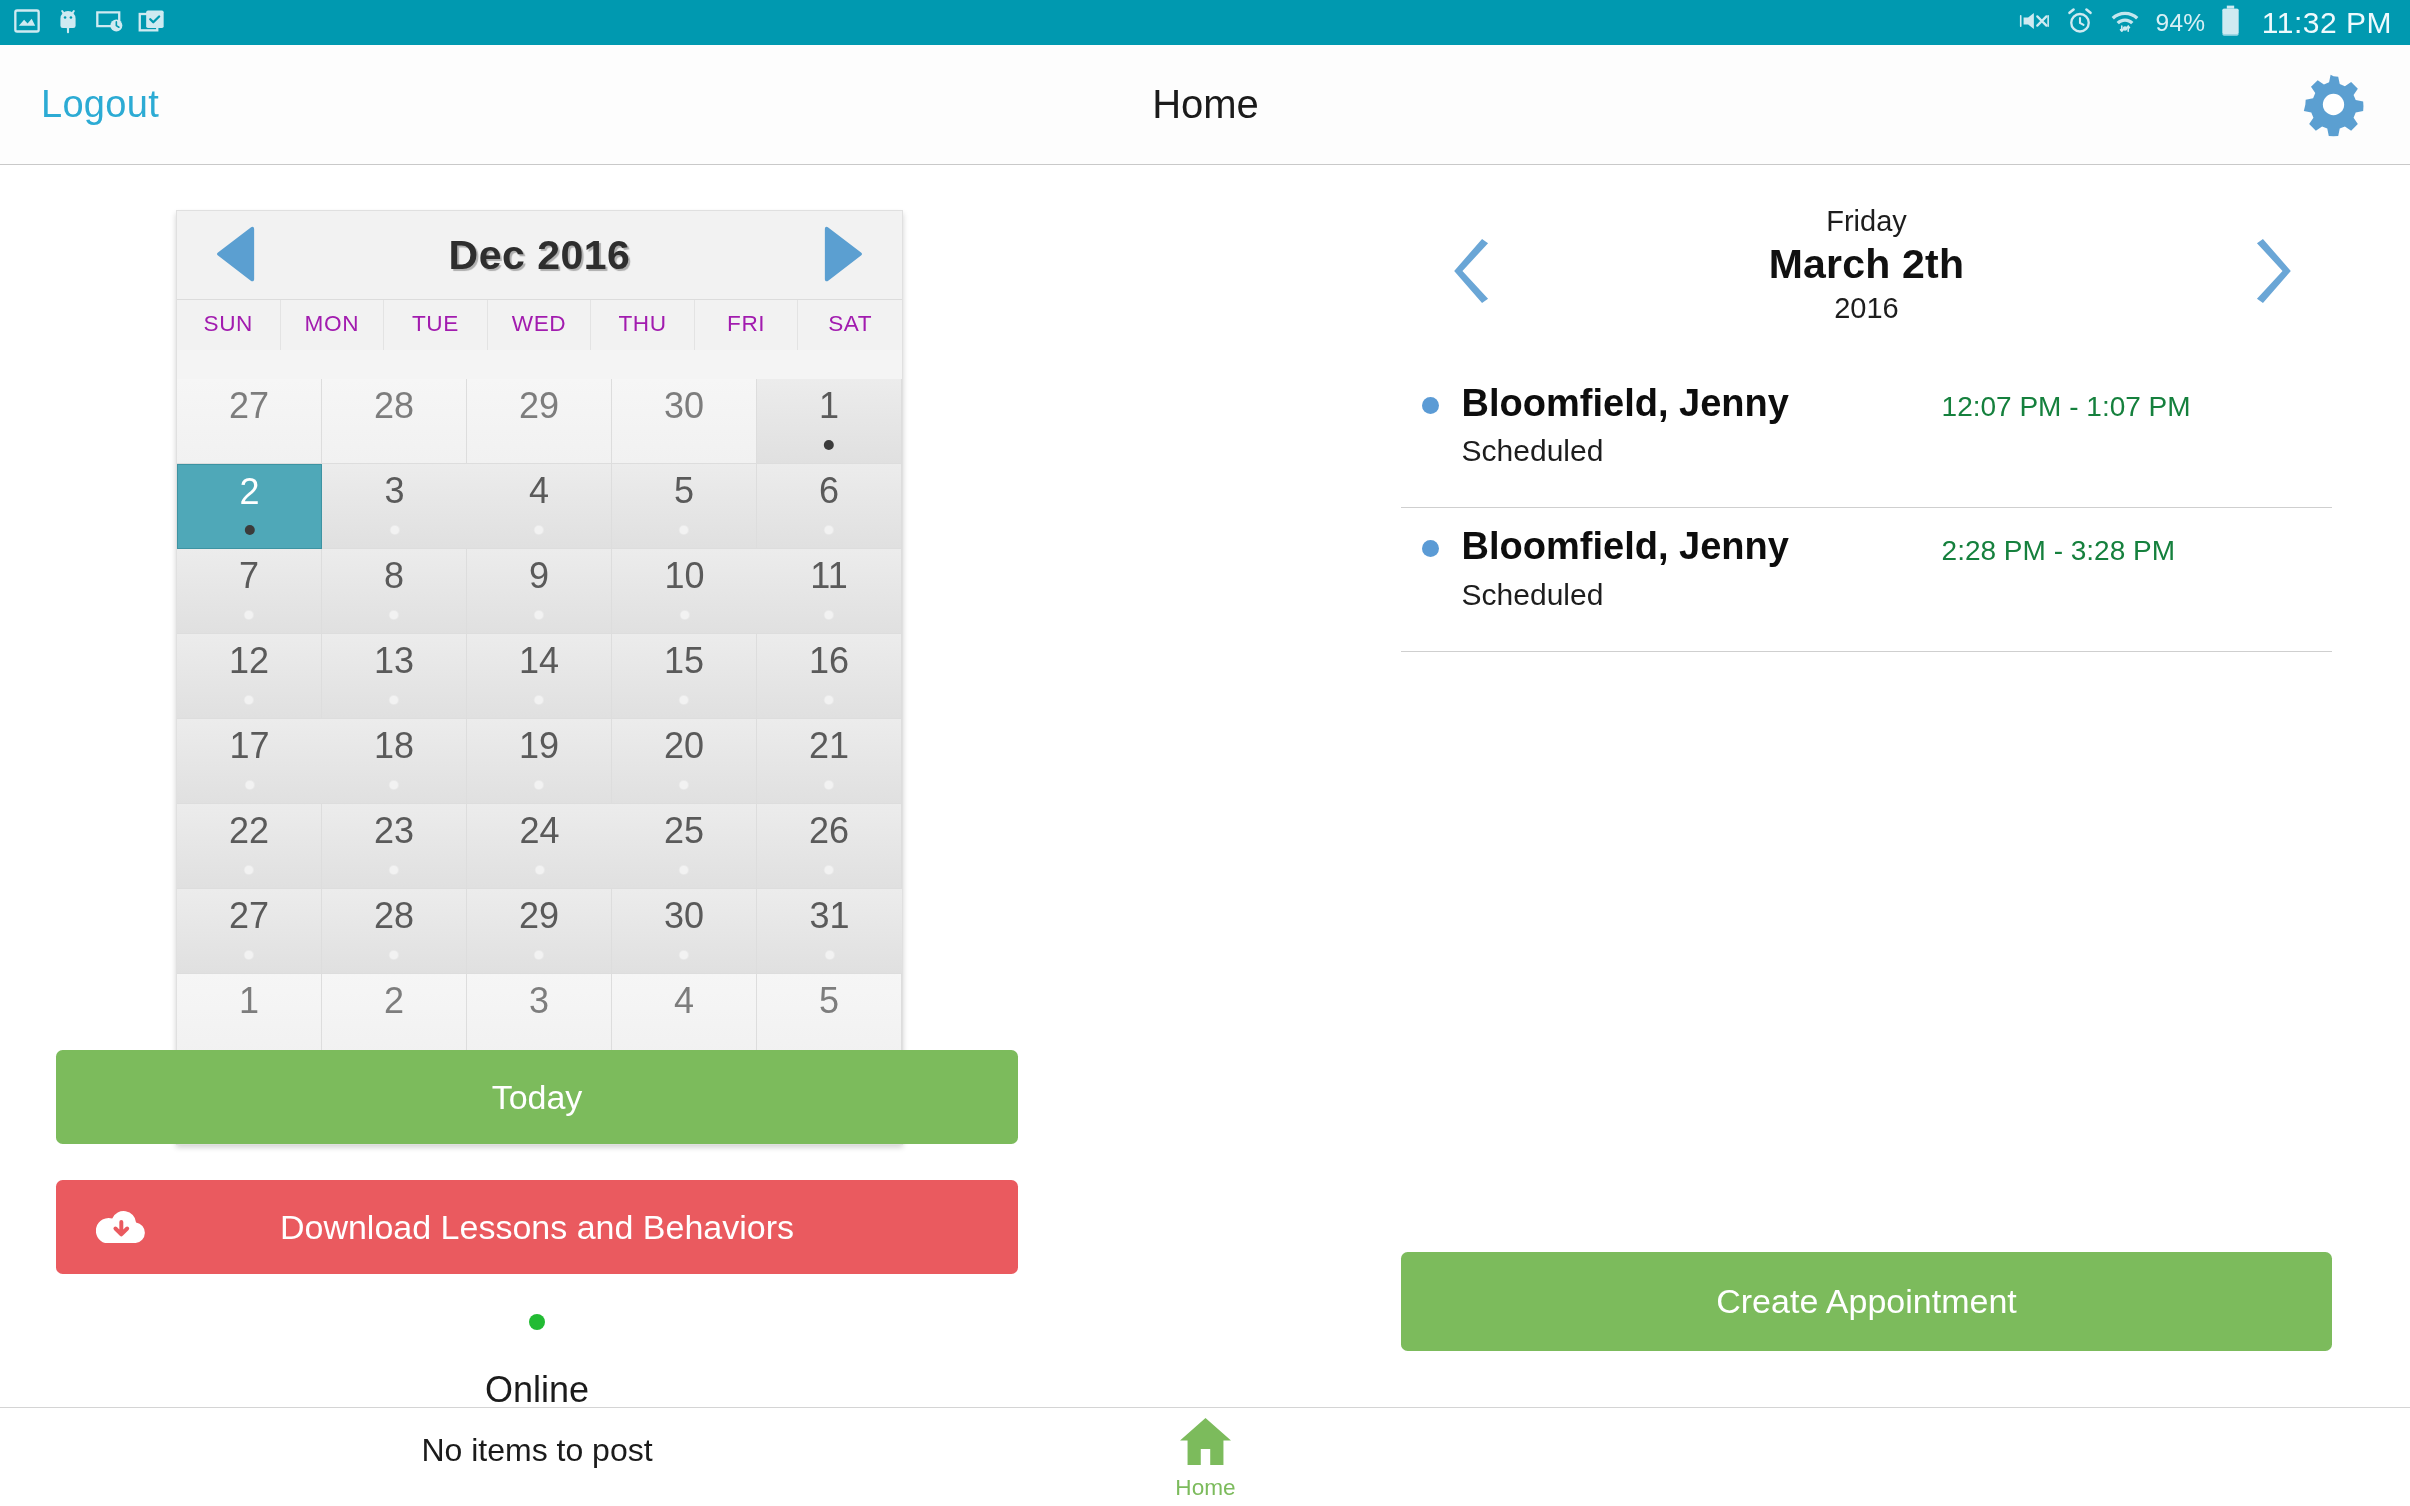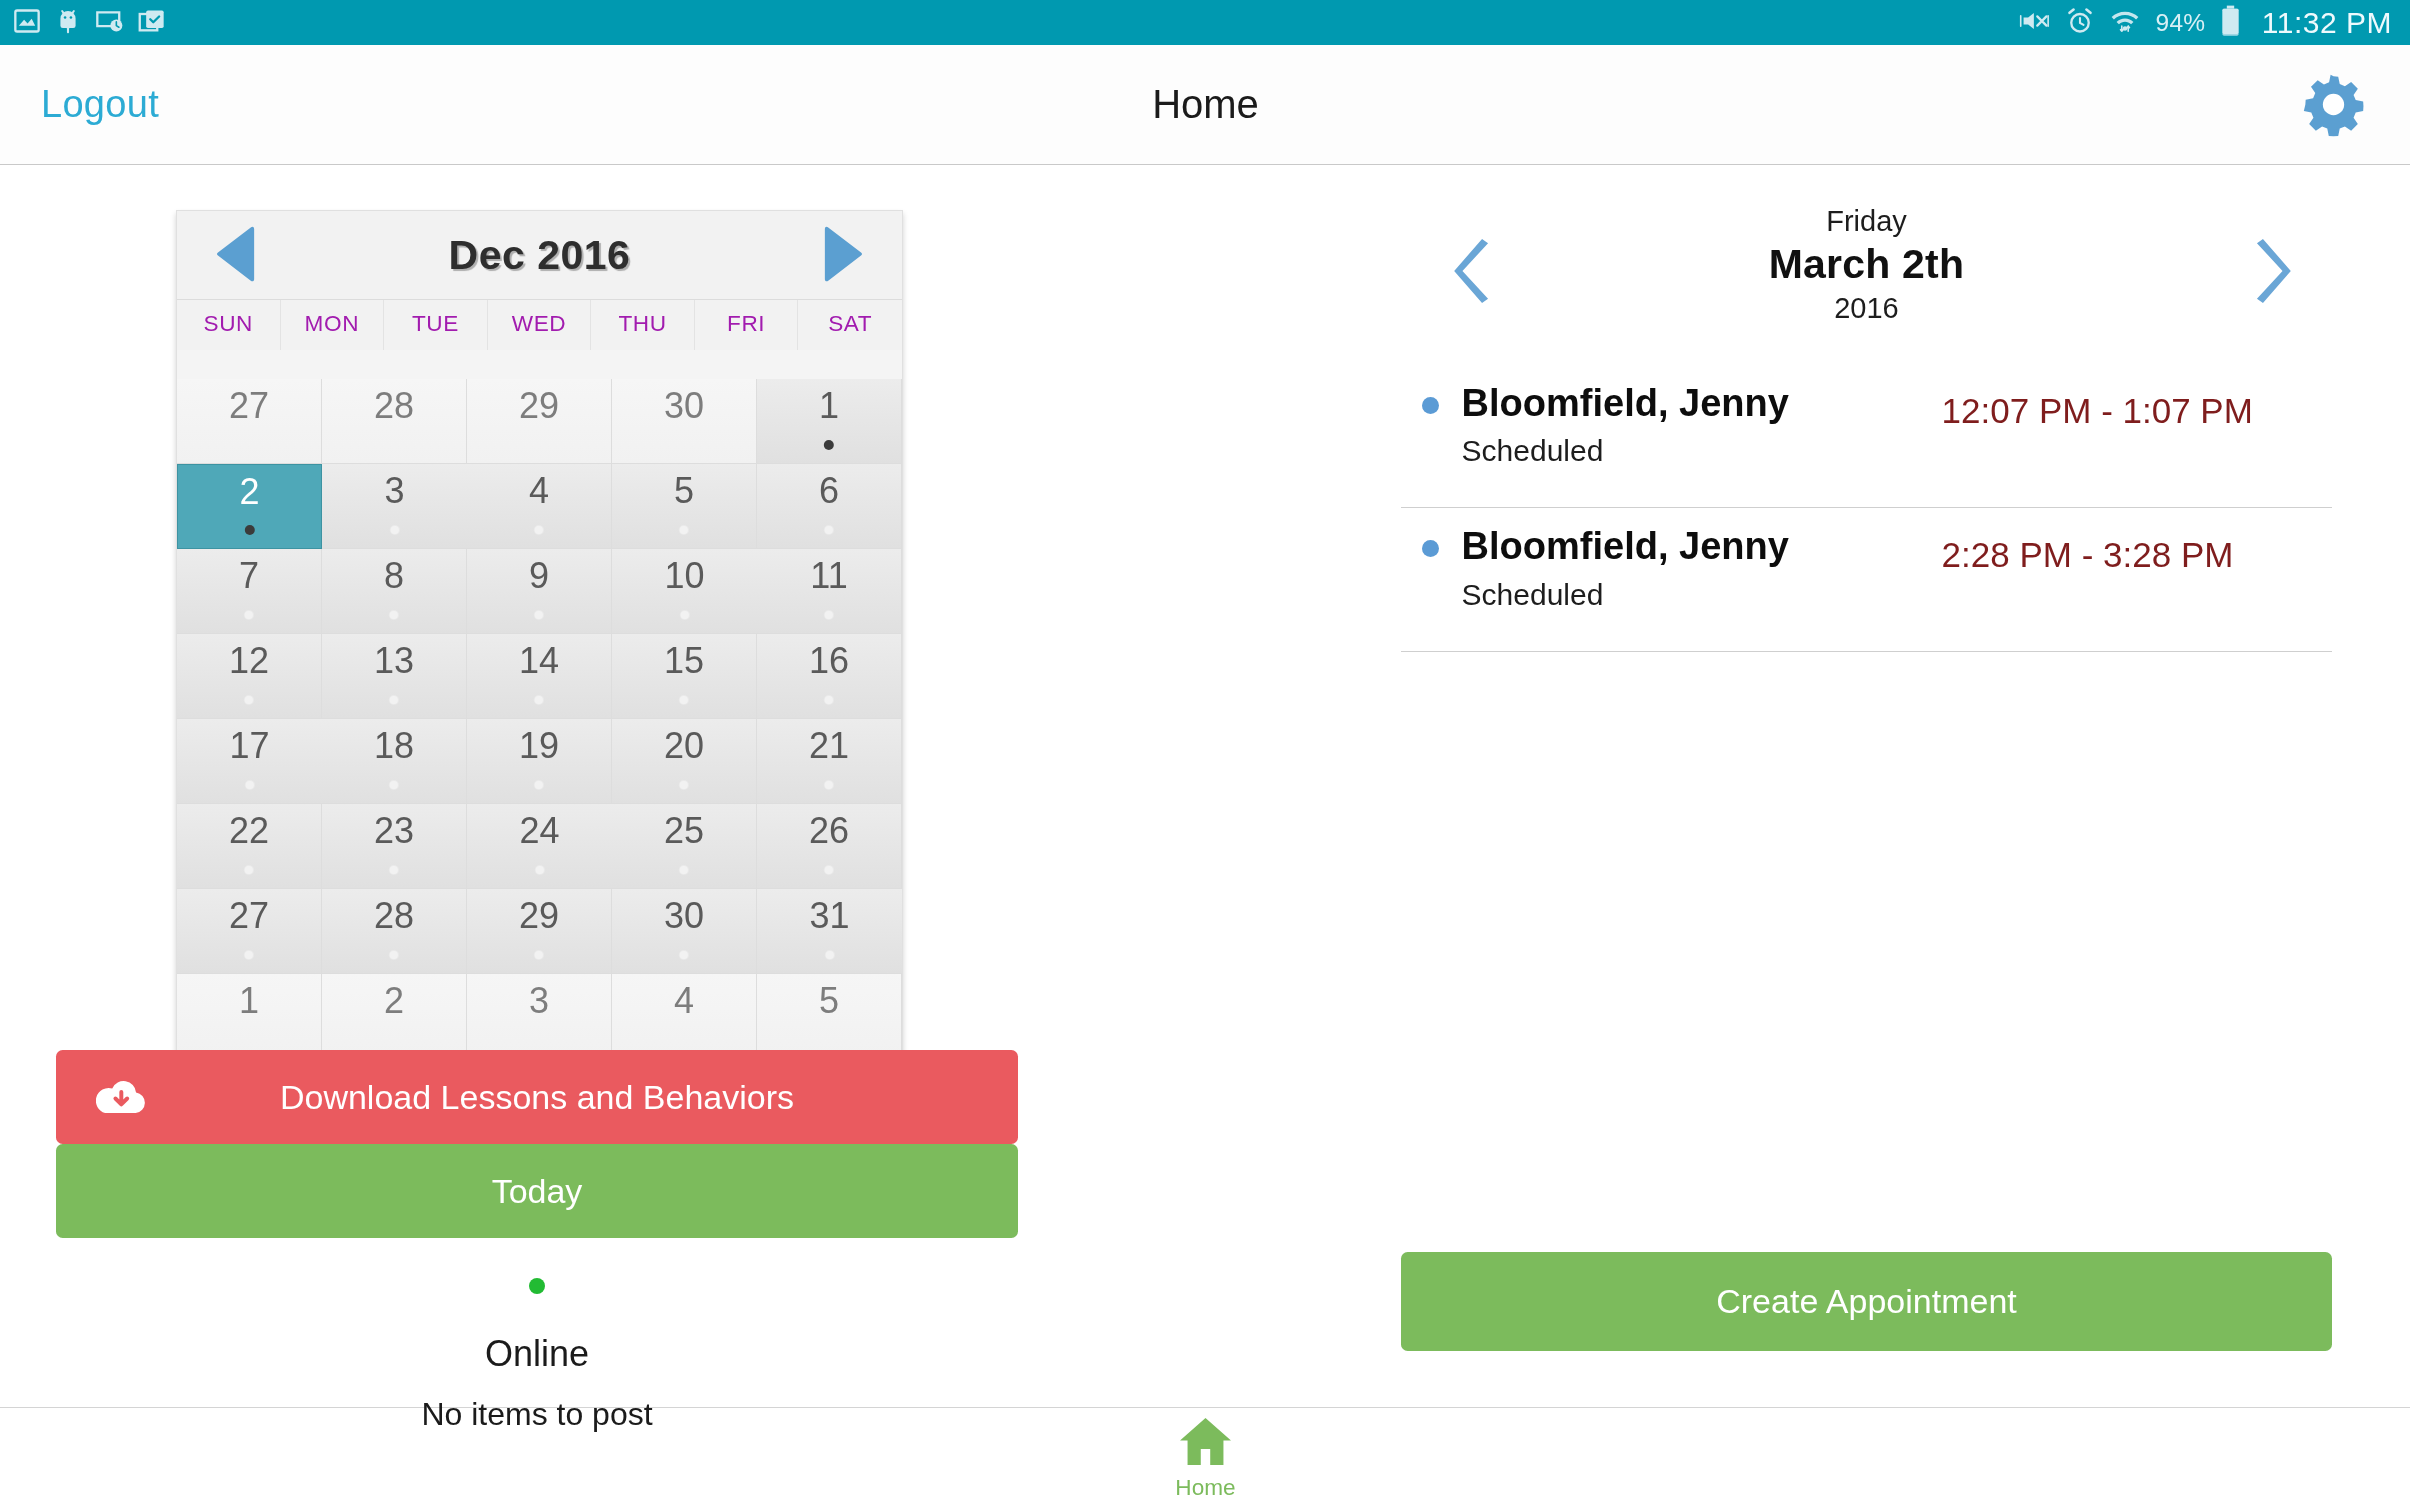--- a/index.html
+++ b/index.html
@@ -256,22 +256,22 @@
     color: #0d0d0d;
     line-height: 1.25;
   }
   .appt-status {
     font-size: 30px;
     color: #1d1d1d;
     line-height: 1.35;
     margin-top: 3.8px;
   }
   .appt-time {
-    font-size: 35px;
-    color: #7f1d1d;
+    font-size: 28px;
+    color: #15803d;
     padding-top: 11.3px;
   }
 
   .create-appt-wrap {
     position: absolute;
     left: 79px; right: 79px;
     bottom: 56px;
   }
   .btn-create {
     width: 100%;
@@ -570,30 +570,30 @@
           <div class="cal-cell other">
             <div class="cal-num">6</div>
           </div>
           <div class="cal-cell other">
             <div class="cal-num">7</div>
           </div>
         </div>
     </div>
 
     <div class="left-actions">
+      <button class="btn btn-today">Today</button>
       <button class="btn btn-download">
         <span class="dl-icon">
           <svg width="51" height="40" viewBox="0 0 27 21">
             <path d="M21.2 8.1A6.6 6.6 0 008.6 6 4.9 4.9 0 004.8 19h16.2a5.5 5.5 0 00.2-10.9z" fill="#ffffff"></path>
             <path d="M13.4 7.8v6.6m0 0l-3.1-3.1m3.1 3.1l3.1-3.1" stroke="#ea5a5f" stroke-width="2.1" fill="none" stroke-linecap="round" stroke-linejoin="round"></path>
           </svg>
         </span>
         <span>Download Lessons and Behaviors</span>
       </button>
-      <button class="btn btn-today">Today</button>
 
       <div class="online-row">
         <span class="online-dot"></span>
         <span class="online-label">Online</span>
       </div>
       <div class="noitems">No items to post</div>
     </div>
 
   </div>
 

